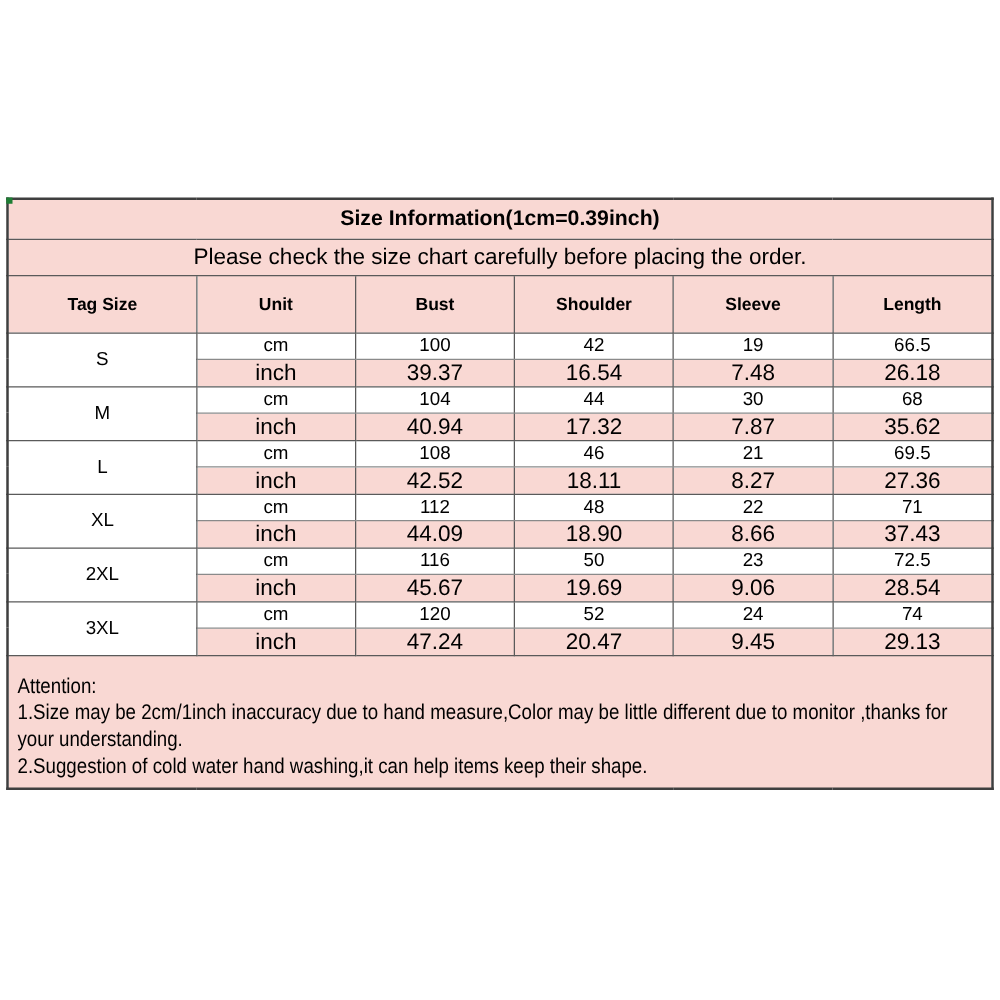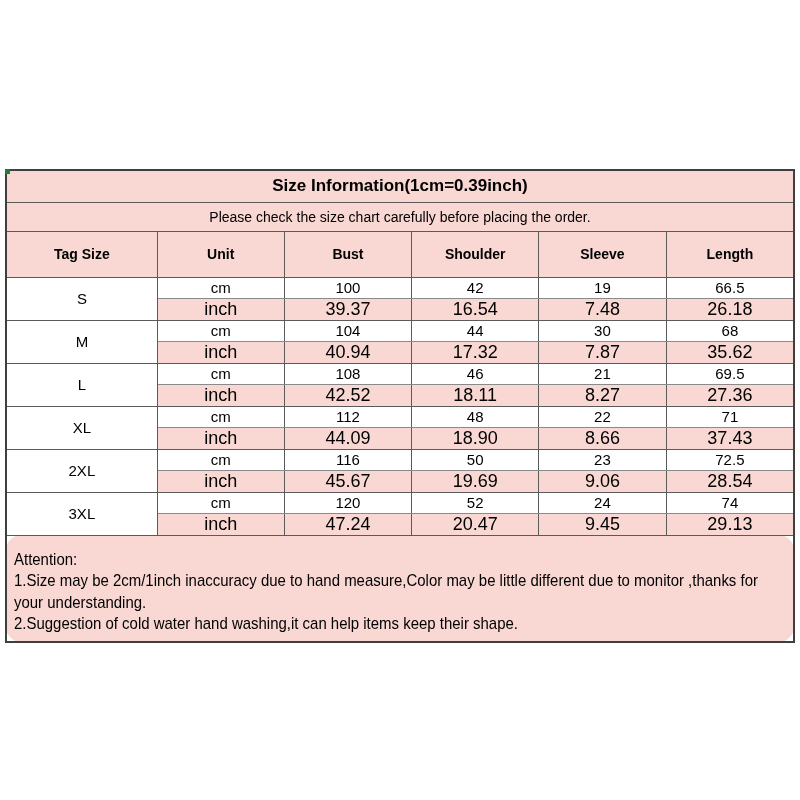--- a/index.html
+++ b/index.html
@@ -16,21 +16,21 @@
   body{
     width:800px;height:800px;
     background:#ffffff;
     color:var(--text);
     font-family:"Liberation Sans","DejaVu Sans",sans-serif;
     position:relative;
     overflow:hidden;
   }
   .table-wrap{
     position:absolute;
-    left:5px; top:169px;
+    left:5px; top:158px;
     width:790px;
   }
   table.size-table{
     width:100%;
     border-collapse:collapse;
     table-layout:fixed;
     border:2px solid var(--border-outer);
   }
   table.size-table td, table.size-table th{
     border:1px solid var(--border-inner);
@@ -42,21 +42,21 @@
     overflow:hidden;
   }
   tr.title-row td{
     background:var(--pink);
     font-weight:bold;
     font-size:17px;
     height:32px;
   }
   tr.subtitle-row td{
     background:var(--pink);
-    font-size:14px;
+    font-size:18px;
     height:29px;
   }
   tr.header-row th{
     background:var(--pink);
     font-weight:bold;
     font-size:14px;
     height:46px;
   }
   tr.cm-row td{ background:var(--white-row); height:21px; font-size:15px; }
   tr.inch-row td{ background:var(--pink); height:21px; font-size:18px; }
@@ -65,21 +65,20 @@
     background:var(--white-row);
     font-weight:bold;
     font-size:18px;
     border-bottom-color:var(--border-inner) !important;
   }
   td.unit-cell{ font-size:17px;margin-left:36px; }
   tr.attention-row td{
     background:var(--pink);
     text-align:left;
     padding:13px 4px 6px 7px;
-    border-radius:15px;
   }
   .attn-line{
     font-size:17px;
     line-height:21.5px;
     white-space:nowrap;
     transform:scaleX(0.88);
     transform-origin:left center;
   }
   .corner-marker{
     position:absolute;

